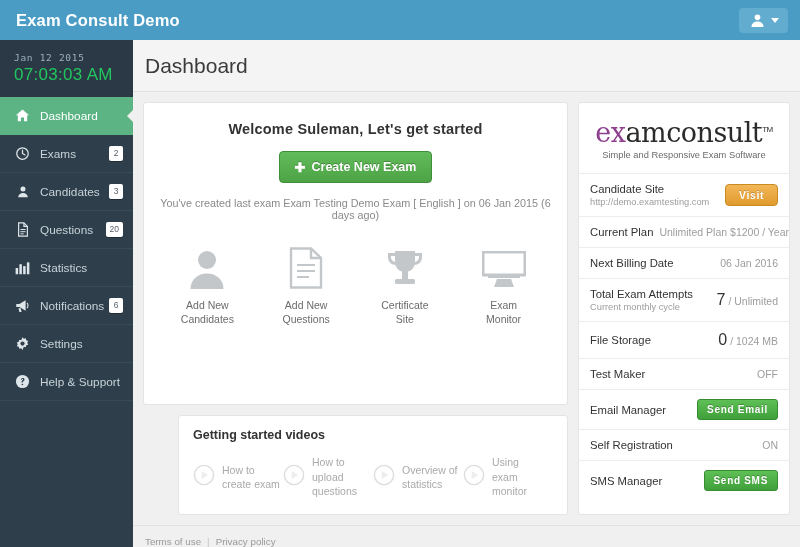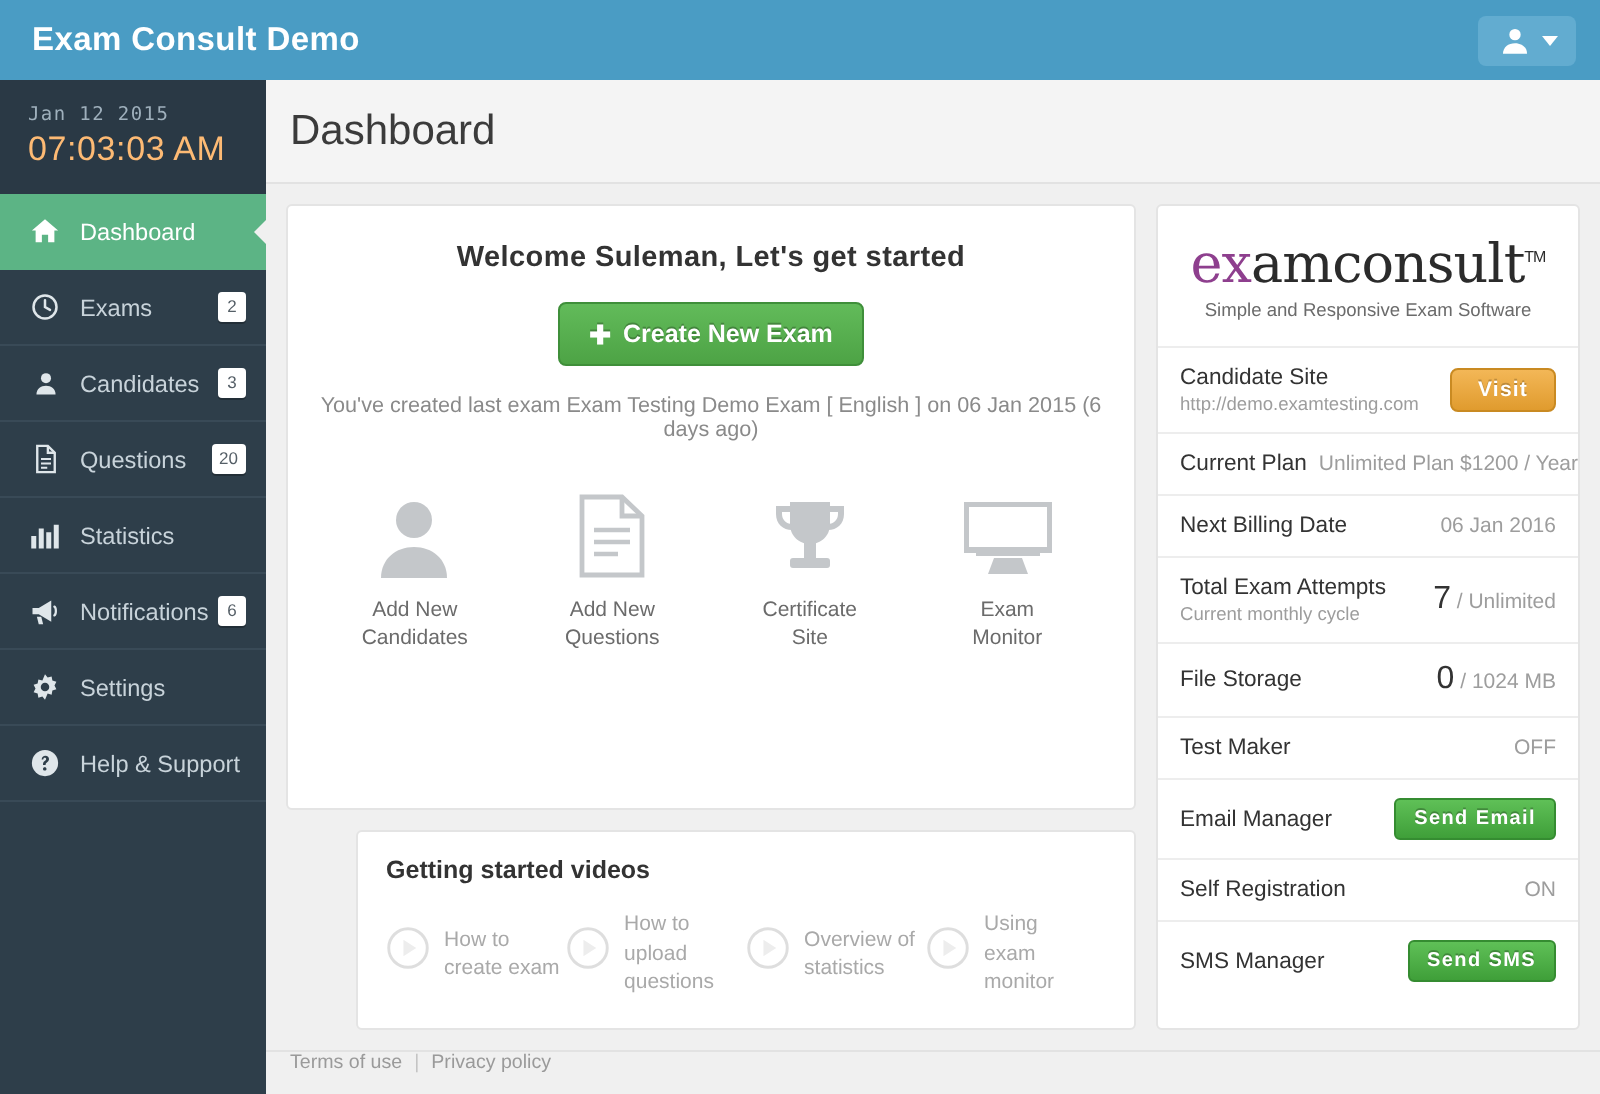--- a/index.html
+++ b/index.html
@@ -26,21 +26,21 @@
   .user-menu svg { display: block; }
   .caret { width:0;height:0;border-left:4.5px solid transparent;border-right:4.5px solid transparent;border-top:5px solid #ffffff; }
 
   
   .body { flex: 1 1 auto; display: flex; min-height: 0; }
 
   
   .sidebar { width: 133px; flex: 0 0 133px; background: #2e3e4a; display: flex; flex-direction: column; }
   .clock { padding: 12px 0 12px 14px; background: #2a3945; }
   .clock-date { color: #9fb0bc; font-size: 9.5px; letter-spacing: .7px; font-family: "DejaVu Sans Mono", monospace; }
-  .clock-time { color: #fdba74; font-size: 17px; margin-top: 2px; letter-spacing: .3px; font-family: "Liberation Sans", sans-serif; }
+  .clock-time { color: #22c55e; font-size: 17px; margin-top: 2px; letter-spacing: .3px; font-family: "Liberation Sans", sans-serif; }
 
   .nav { display: flex; flex-direction: column; }
   .nav-item {
     position: relative; display: flex; align-items: center;
     height: 38px; padding: 0 10px 0 14px; cursor: pointer;
     border-bottom: 1px solid #394a57;
     color: #c8d3da; font-size: 11.8px;
   }
   .nav-item.active { background: #5cb485; color: #ffffff; border-bottom-color: #5cb485; }
   .nav-item.active::after {
@@ -126,21 +126,21 @@
   .btn-green {
     background: linear-gradient(#5fc057, #3f9f39);
     border: 1px solid #358c31; border-radius: 3px;
     color: #ffffff; font-size: 10px; font-weight: bold; letter-spacing: .7px;
     padding: 4px 9px; cursor: pointer; text-shadow: 0 -1px 0 rgba(0,0,0,.25);
   }
 
   
   .footer {
     flex: 0 0 22px; background: #f0f0f0; border-top: 1px solid #e2e2e2;
-    display: flex; align-items: flex-start; padding-left: 12px; gap: 6px;
+    display: flex; align-items: flex-end; padding-left: 12px; gap: 6px;
   }
   .footer a { font-size: 9.8px; color: #9a9a9a; text-decoration: none; cursor: pointer; }
   .footer .sep { font-size: 9.8px; color: #c4c4c4; }
 </style>
 </head>
 <body>
 
 <div class="app">
 
   <div class="topbar">

